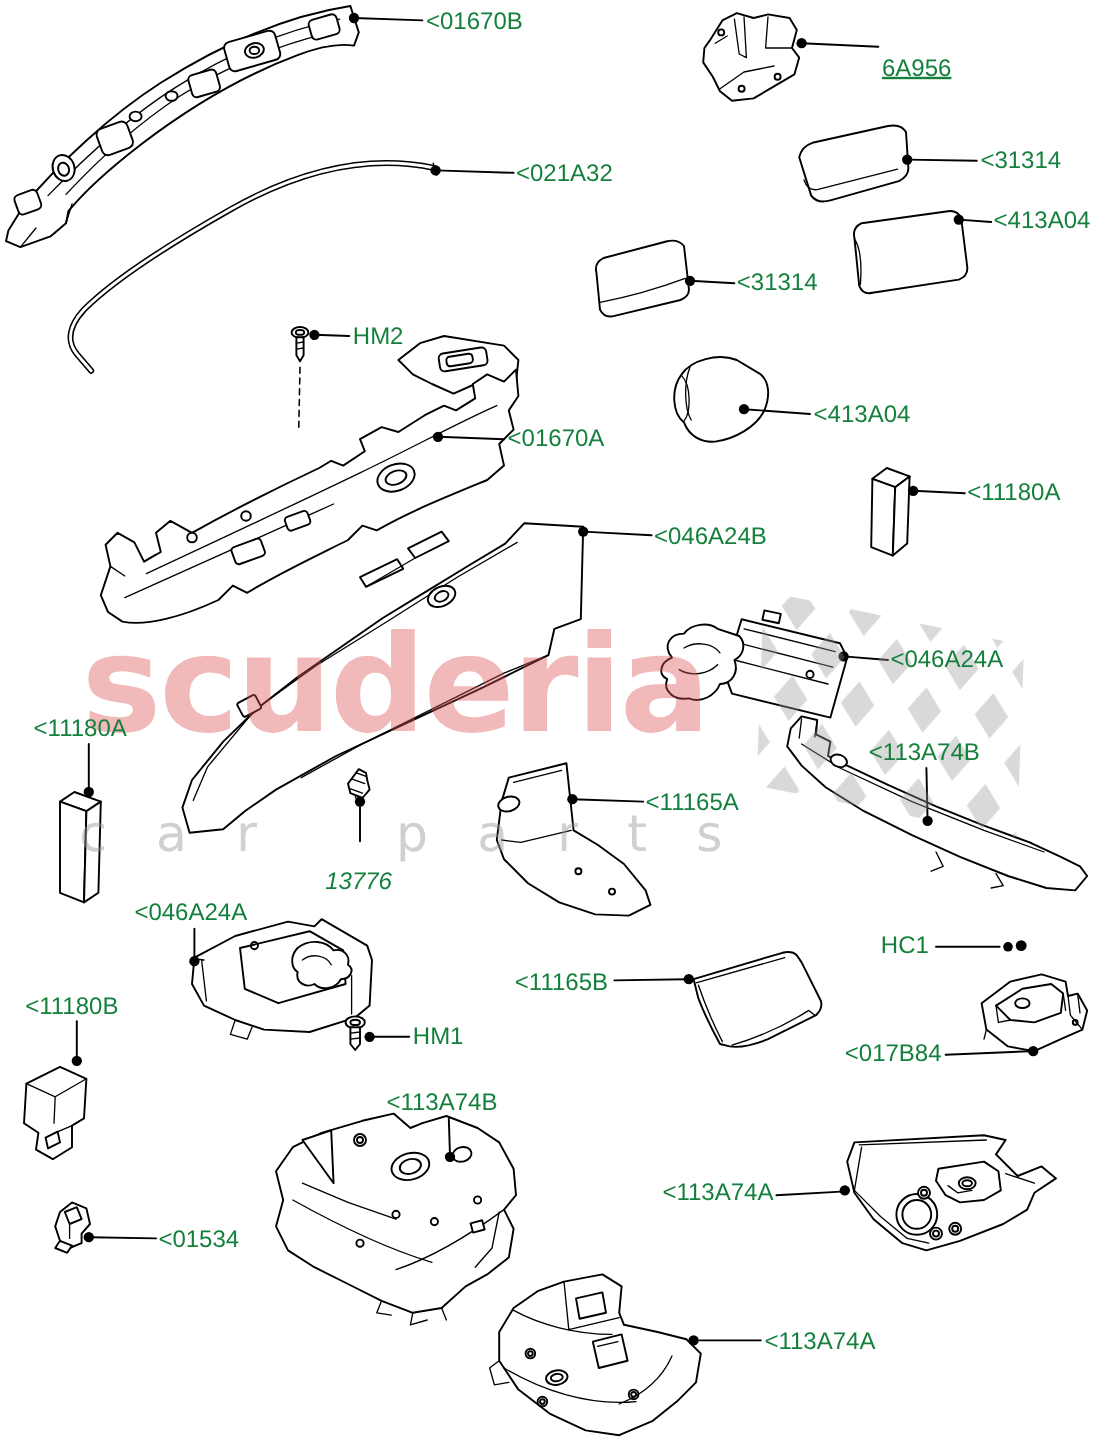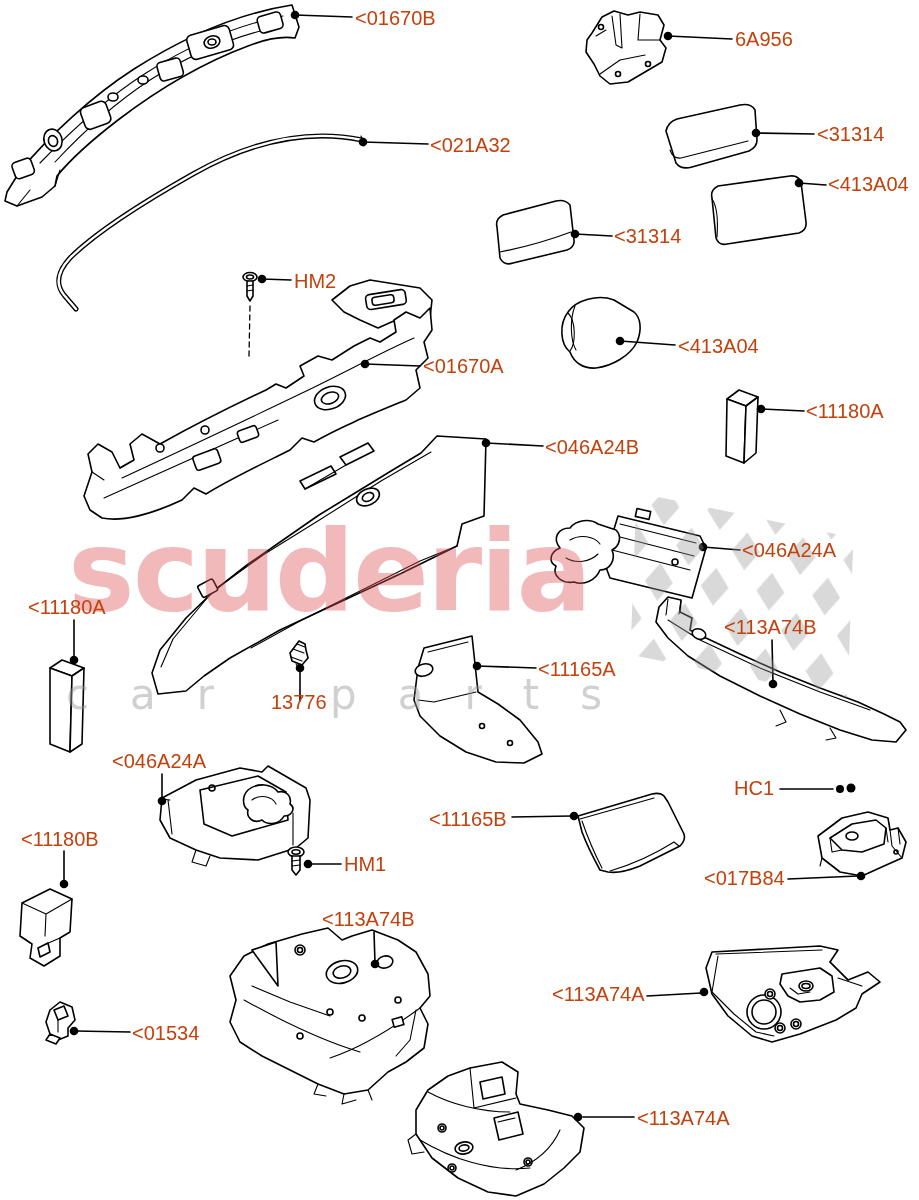--- a/index.html
+++ b/index.html
@@ -16,21 +16,21 @@
   #art .dash{stroke-dasharray:5 4;stroke-width:1.3;}
   .wm{position:absolute;inset:0;z-index:2;pointer-events:none;}
   .wm-brand{position:absolute;left:56px;top:506px;font-weight:bold;font-size:112px;
             font-family:"DejaVu Sans",sans-serif;color:rgba(219,80,80,0.40);letter-spacing:-2px;margin-left:12px;}
   .wm-sub{position:absolute;top:642px;font-size:42px;font-family:"DejaVu Sans",sans-serif;
           color:rgba(150,150,150,0.45);letter-spacing:41px;margin-top:28px;}
   .wm-sub.left{left:66px;}
   .wm-sub.right{left:330px;}
   .wm-flag{position:absolute;left:0;top:0;}
   #labels{position:absolute;inset:0;z-index:3;}
-  .lbl{position:absolute;font-size:20px;line-height:1.0;color:#c2410c;white-space:nowrap;
+  .lbl{position:absolute;font-size:20px;line-height:1.0;color:#15803d;white-space:nowrap;
        cursor:pointer;}
 </style>
 </head>
 <body>
 
 <div id="stage">
 
   <svg id="art" width="919" height="1200" viewBox="0 0 919 1200">
 
     <g>
@@ -381,35 +381,35 @@
       </defs>
       <polygon points="628,502 848,528 856,688 636,664" fill="url(#chk)" opacity="0.38" transform="rotate(5 740 595)" stroke="none"></polygon>
     </svg>
     <div class="wm-brand">scuderia</div>
     <div class="wm-sub left">car</div>
     <div class="wm-sub right">parts</div>
   </div>
 
   <div id="labels">
       <div class="lbl" style="left: 355px; top: 8px;">&lt;01670B</div>
-      <div class="lbl" style="left: 735px; top: 29px;">6A956</div>
+      <div class="lbl" style="left: 735px; top: 47px; text-decoration: underline;">6A956</div>
       <div class="lbl" style="left: 430px; top: 135px;">&lt;021A32</div>
       <div class="lbl" style="left: 817px; top: 124px;">&lt;31314</div>
       <div class="lbl" style="left: 828px; top: 174px;">&lt;413A04</div>
       <div class="lbl" style="left: 614px; top: 226px;">&lt;31314</div>
       <div class="lbl" style="left: 294px; top: 271px;">HM2</div>
       <div class="lbl" style="left: 678px; top: 336px;">&lt;413A04</div>
       <div class="lbl" style="left: 423px; top: 356px;">&lt;01670A</div>
       <div class="lbl" style="left: 806px; top: 401px;">&lt;11180A</div>
       <div class="lbl" style="left: 545px; top: 437px;">&lt;046A24B</div>
       <div class="lbl" style="left: 742px; top: 540px;">&lt;046A24A</div>
       <div class="lbl" style="left: 28px; top: 597px;">&lt;11180A</div>
       <div class="lbl" style="left: 724px; top: 617px;">&lt;113A74B</div>
       <div class="lbl" style="left: 538px; top: 659px;">&lt;11165A</div>
-      <div class="lbl" style="left: 271px; top: 692px;">13776</div>
+      <div class="lbl" style="left: 271px; top: 725px; font-style: italic;">13776</div>
       <div class="lbl" style="left: 112px; top: 751px;">&lt;046A24A</div>
       <div class="lbl" style="left: 734px; top: 778px;">HC1</div>
       <div class="lbl" style="left: 429px; top: 809px; text-align: center;">&lt;11165B</div>
       <div class="lbl" style="left: 21px; top: 829px;">&lt;11180B</div>
       <div class="lbl" style="left: 344px; top: 854px;">HM1</div>
       <div class="lbl" style="left: 704px; top: 868px;">&lt;017B84</div>
       <div class="lbl" style="left: 322px; top: 909px;">&lt;113A74B</div>
       <div class="lbl" style="left: 552px; top: 984px;">&lt;113A74A</div>
       <div class="lbl" style="left: 132px; top: 1023px;">&lt;01534</div>
       <div class="lbl" style="left: 637px; top: 1108px;">&lt;113A74A</div>

